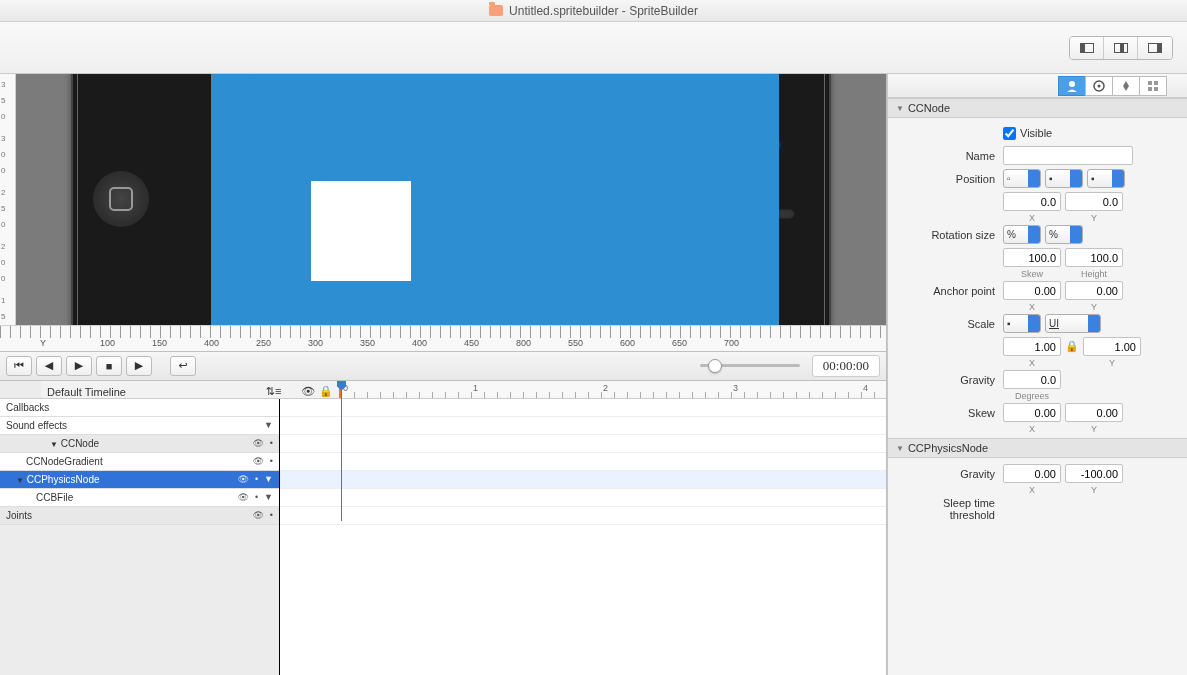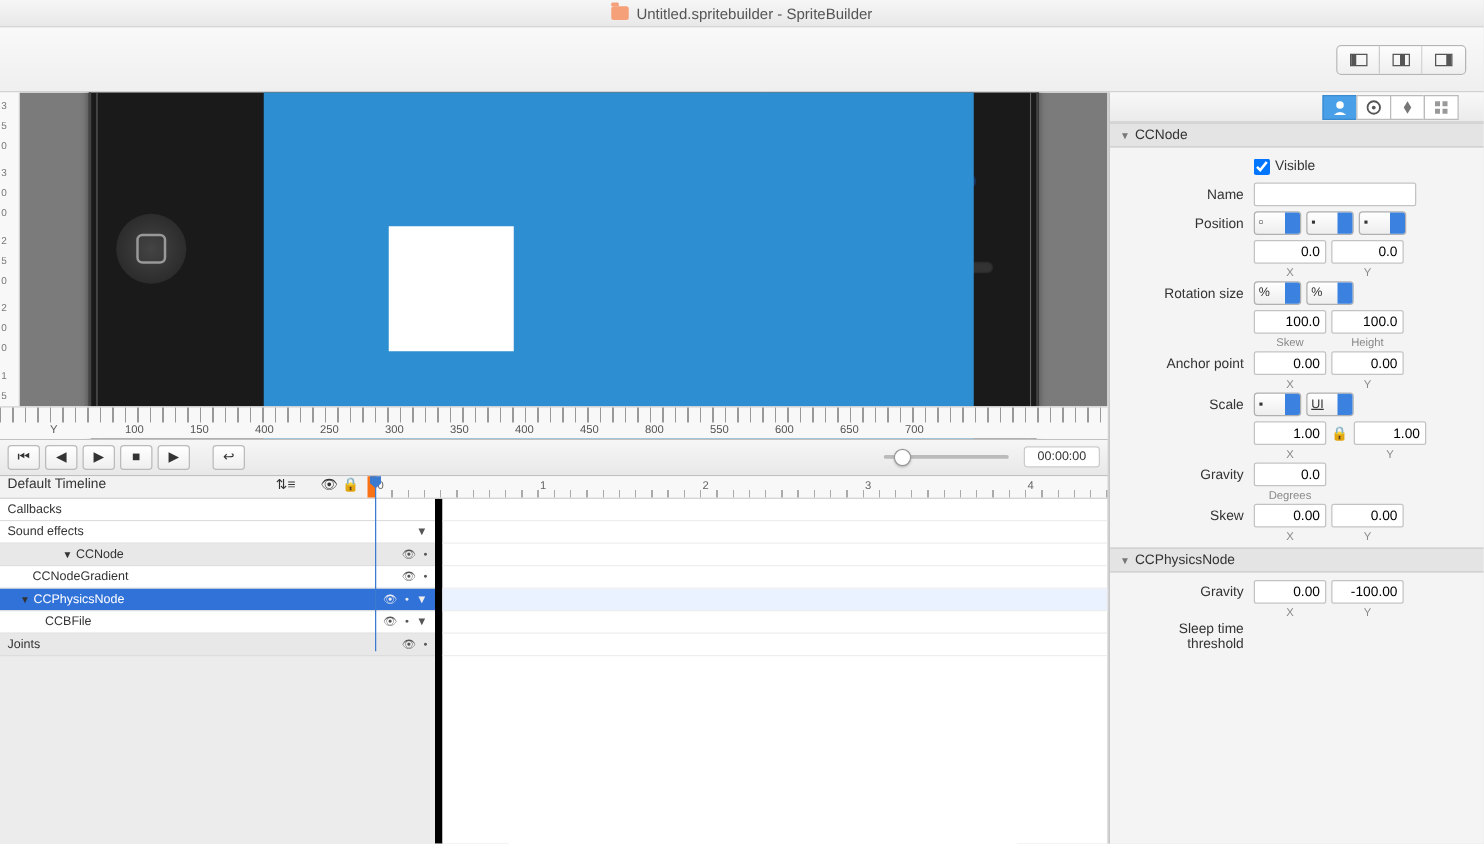--- a/index.html
+++ b/index.html
@@ -31,32 +31,32 @@
 .home-btn::after{content:"";width:20px;height:20px;border:2px solid #999;border-radius:5px;}
 .camera{position:absolute;right:50px;top:50%;transform:translateY(-60px);width:12px;height:12px;border-radius:50%;background:radial-gradient(circle,#2a4a7a,#102040);}
 .speaker{position:absolute;right:36px;top:50%;transform:translateY(10px);width:44px;height:10px;border-radius:5px;background:#333;box-shadow:inset 0 0 2px #000;}
 .screen{position:absolute;left:140px;top:45px;width:568px;height:320px;background:#2d8fd1;}
 .white-box{position:absolute;left:100px;bottom:95px;width:100px;height:100px;background:#fff;}
 .tb-controls{height:30px;background:linear-gradient(#f6f6f6,#e8e8e8);border-top:1px solid #c0c0c0;border-bottom:1px solid #c0c0c0;display:flex;align-items:center;padding:0 6px;gap:4px;}
 .btn{width:26px;height:20px;background:linear-gradient(#fff,#efefef);border:1px solid #bbb;border-radius:3px;display:flex;align-items:center;justify-content:center;cursor:pointer;}
 .spacer{flex:1;}
 .slider{width:100px;height:3px;background:#bbb;border-radius:2px;position:relative;margin:0 8px;}
 .slider::after{content:"";position:absolute;left:8px;top:-5px;width:12px;height:12px;border-radius:50%;background:#fff;border:1px solid #999;box-shadow:0 1px 2px rgba(0,0,0,0.2);}
-.timecode{font-family:Liberation Sans, sans-serif;font-size:10px;padding:2px 10px;background:#fff;border:1px solid #ccc;border-radius:3px;}
+.timecode{font-family:Liberation Serif, serif;font-size:13px;padding:2px 10px;background:#fff;border:1px solid #ccc;border-radius:3px;}
 .tl-head{height:18px;display:flex;border-bottom:1px solid #ccc;}
-.tl-left{width:300px;display:flex;align-items:flex-start;padding:0 6px;border-right:6px solid #f97316;background:#f2f2f2;justify-content:space-between;}
+.tl-left{width:300px;display:flex;align-items:flex-end;padding:0 6px;border-right:2px solid #f97316;background:#f2f2f2;justify-content:space-between;margin-left:41px;}
 .tl-dropdown{font-size:11px;}
 .tl-icons{display:flex;gap:4px;align-items:center;}
 .tl-ruler{flex:1;background:#f8f8f8;position:relative;font-size:9px;color:#666;}
 .tl-ruler span{position:absolute;top:2px;}
 .tl-ruler::before{content:"";position:absolute;left:0;right:0;bottom:0;height:6px;background:repeating-linear-gradient(90deg,#aaa 0,#aaa 1px,transparent 1px,transparent 13px);}
 .playhead{position:absolute;left:0;top:0;width:1px;height:140px;background:#3a7acf;z-index:5;}
 .playhead::before{content:"";position:absolute;left:-4px;top:0;width:9px;height:10px;background:#3a7acf;clip-path:polygon(0 0,100% 0,100% 60%,50% 100%,0 60%);}
 .tl-body{display:flex;flex:1;overflow:auto;position:relative;}
-.tl-tracks{width:354px;border-right:6px solid #000000;}
+.tl-tracks{width:280px;border-right:1px solid #000000;}
 .track-row{height:18px;display:flex;align-items:center;border-bottom:1px solid #ddd;padding:0 6px;background:#fff;font-size:10px;justify-content:space-between;}
 .track-row.sel{background:#3172d8;color:#fff;}
 .track-row.head{background:#e8e8e8;}
 .track-row .rowicons{display:flex;gap:6px;align-items:center;font-size:9px;color:#555;}
 .track-row.sel .rowicons{color:#eee;}
 .tl-lanes{flex:1;background:#fff;}
 .lane-row{height:18px;border-bottom:1px solid #eee;}
 .lane-row.sel{background:#eaf2ff;}
 .inspector{width:300px;background:#f4f4f4;display:flex;flex-direction:column;border-left:1px solid #c7c7c7;}
 .insp-tabs{height:24px;display:flex;align-items:center;justify-content:flex-end;padding-right:20px;gap:0;border-bottom:1px solid #ccc;background:linear-gradient(#f8f8f8,#ebebeb);}
@@ -70,21 +70,21 @@
 .form-fields{flex:1;display:flex;gap:4px;align-items:center;}
 .txt-in{height:19px;border:1px solid #c3c3c3;border-radius:2px;background:#fff;font-size:11px;padding:0 4px;text-align:right;}
 .txt-in.w60{width:58px;}
 .txt-in.w130{width:130px;}
 .sub-label-row{display:flex;padding:0 10px;}
 .sub-label-row .spacer-l{width:105px;}
 .sub-label-row .subs{flex:1;display:flex;gap:4px;}
 .sub-label-row .sub{width:58px;text-align:center;font-size:9px;color:#888;}
 .dd{height:19px;border:1px solid #b0b0b0;border-radius:3px;background:linear-gradient(#fff,#eee);display:flex;align-items:center;font-size:10px;padding:0 3px;position:relative;}
 .dd::after{content:"";width:12px;height:17px;background:#3b82e0;border-radius:0 2px 2px 0;position:absolute;right:0;top:0;display:flex;}
-.dd-sq{width:38px;} .dd-pct{width:38px;} .dd-ui{width:38px;text-decoration:underline;}
+.dd-sq{width:38px;} .dd-pct{width:38px;} .dd-ui{width:56px;text-decoration:underline;}
 .lock{width:14px;font-size:11px;color:#666;text-align:center;}
 .chk{width:13px;height:13px;}
 .tri{font-size:8px;color:#333;}
 </style>
 </head>
 <body>
 
 <div class="titlebar">
   <span class="folder-icon"></span>
   <span><span>Untitled.spritebuilder</span> - <span>SpriteBuilder</span></span>

